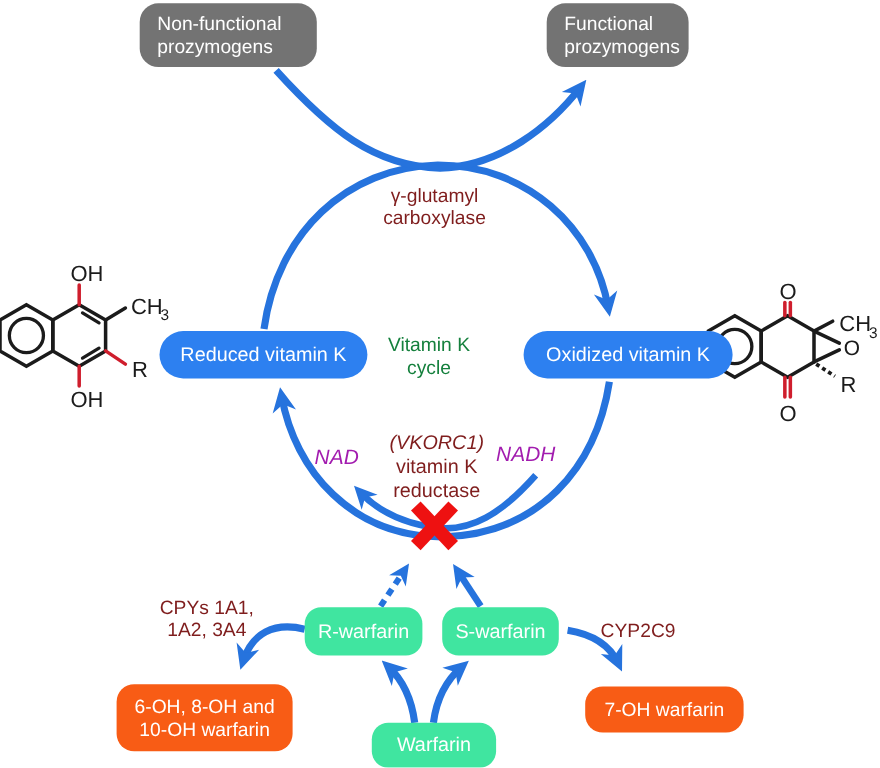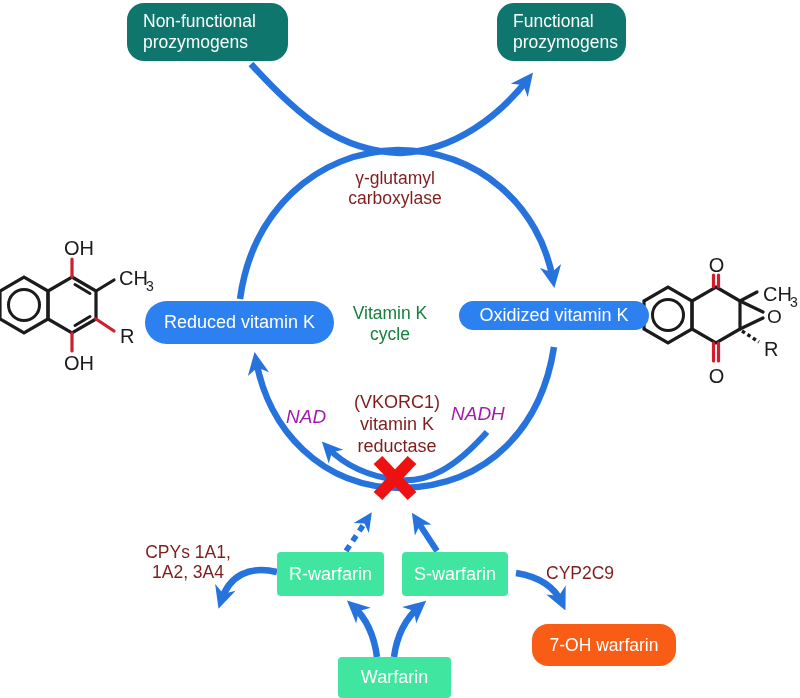--- a/index.html
+++ b/index.html
@@ -2,31 +2,31 @@
 <html><head>
 <meta charset="utf-8">
 <style>
   html,body{margin:0;padding:0;background:#ffffff;}
   #stage{position:relative;width:800px;height:698px;background:#ffffff;overflow:hidden;
          font-family:"Liberation Sans", sans-serif;}
   #arrow-layer{position:absolute;left:0;top:0;z-index:1;}
   .box{position:absolute;z-index:2;display:flex;flex-direction:column;justify-content:center;
        color:#ffffff;box-sizing:border-box;}
   .box .ln{display:block;}
-  .purple{background:#0f766e;border-radius:17px;font-size:17.5px;line-height:21px;
+  .purple{background:#737373;border-radius:17px;font-size:17.5px;line-height:21px;
           align-items:flex-start;padding-left:16px;}
   .blue{background:#2d80f0;border-radius:21.5px;font-size:18px;align-items:center;}
-  .green{background:#40e5a0;border-radius:4px;font-size:18px;align-items:center;}
+  .green{background:#40e5a0;border-radius:15px;font-size:18px;align-items:center;}
   .orange{background:#f85c15;border-radius:16px;font-size:17.5px;line-height:21px;align-items:center;}
   .lbl{position:absolute;z-index:2;}
   .red-lbl{color:#7f1d1d;font-size:17.5px;line-height:20px;text-align:center;}
   .black-lbl{color:#15803d;font-size:17.5px;line-height:21px;text-align:center;}
   .cofactor{color:#a21caf;font-size:19px;font-style:italic;}
   #label-reductase{width:140px;left:327px;top:391px;font-size:18px;line-height:22px;}
-  #label-reductase .it{}
+  #label-reductase .it{font-style:italic;}
   .chem-text{font-family:"Liberation Sans",sans-serif;font-size:20px;fill:#1b1b1b;}
   .chem-sub{font-family:"Liberation Sans",sans-serif;font-size:14px;fill:#1b1b1b;}
   .chem-text-sm{font-family:"Liberation Sans",sans-serif;font-size:19px;fill:#1b1b1b;}
 </style>
 </head>
 <body>
 
 <div id="stage">
 
   <svg id="arrow-layer" width="800" height="698" viewBox="0 0 800 698">
@@ -98,36 +98,40 @@
 
   <div class="box purple" style="left:497px;top:3px;width:129px;height:58px;">
     <span class="ln">Functional</span>
     <span class="ln">prozymogens</span>
   </div>
 
   <div class="box blue" style="left:145px;top:301px;width:189px;height:43px;">
     <span class="ln">Reduced vitamin K</span>
   </div>
 
-  <div class="box blue" style="left:459px;top:301px;width:190px;height:29px;">
+  <div class="box blue" style="left:476px;top:301px;width:190px;height:43px;">
     <span class="ln">Oxidized vitamin K</span>
   </div>
 
   <div class="box green" style="left:277px;top:552px;width:107px;height:44px;">
     <span class="ln">R-warfarin</span>
   </div>
 
   <div class="box green" style="left:402px;top:552px;width:106px;height:44px;">
     <span class="ln">S-warfarin</span>
   </div>
 
   <div class="box green" style="left:338px;top:657px;width:113px;height:41px;">
     <span class="ln">Warfarin</span>
   </div>
 
+  <div class="box orange" style="left:106px;top:622px;width:160px;height:61px;">
+    <span class="ln">6-OH, 8-OH and</span>
+    <span class="ln">10-OH warfarin</span>
+  </div>
 
   <div class="box orange" style="left:532px;top:624px;width:144px;height:42px;">
     <span class="ln">7-OH warfarin</span>
   </div>
 
   <div class="lbl red-lbl" style="left:320px;top:168px;width:150px;">
     <span class="ln">γ-glutamyl</span>
     <span class="ln">carboxylase</span>
   </div>
 

